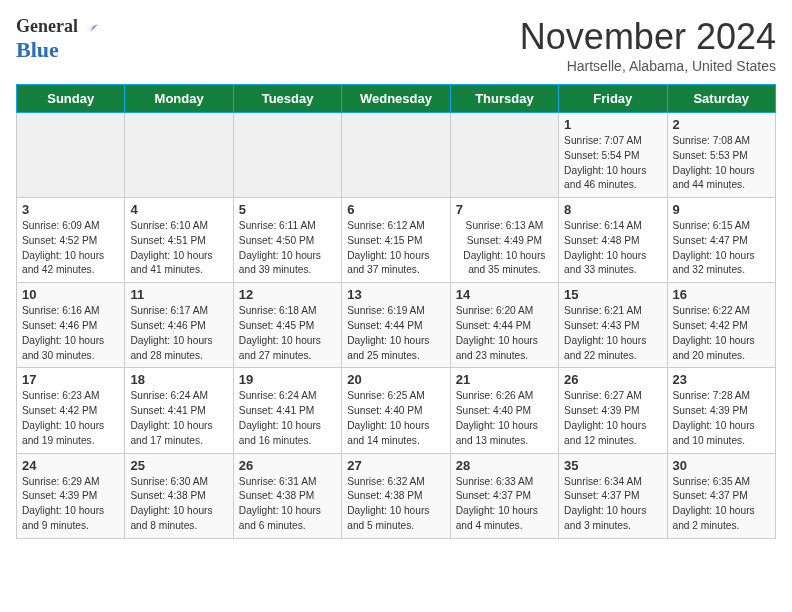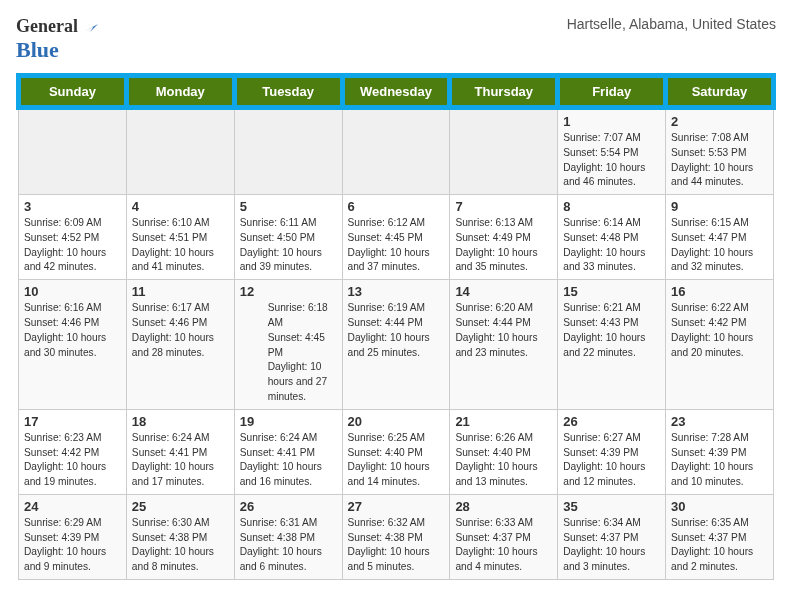--- a/index.html
+++ b/index.html
@@ -37,27 +37,27 @@
     .location {
       font-size: 14px;
       color: #555;
     }
     table {
       width: 100%;
       border-collapse: collapse;
       table-layout: fixed;
     }
     thead th {
-      background-color: #4d7c0f;
+      background-color: #15803d;
       color: #fff;
       text-align: center;
       padding: 6px 4px;
       font-size: 13px;
       font-weight: bold;
-      border: 5px solid #0ea5e9;
+      border: 1px solid #0ea5e9;
     }
     tbody td {
       border: 1px solid #ccc;
       vertical-align: top;
       padding: 4px 5px;
       font-size: 10.5px;
       color: #333;
       height: 80px;
       background: #fff;
     }
@@ -87,20 +87,21 @@
       <span style="font-size:18px;font-weight:bold;color:#333;">General</span>
       <svg width="18" height="18" viewBox="0 0 18 18" style="margin-left:2px;">
         <polygon points="4,14 18,6 10,14 14,8" fill="#2e6db4"></polygon>
       </svg>
     </div>
     <div>
       <span style="font-size:22px;font-weight:bold;color:#2e6db4;">Blue</span>
     </div>
   </div>
   <div class="title-block">
+    <div class="month-title">November 2024</div>
     <div class="location">Hartselle, Alabama, United States</div>
   </div>
 </div>
 
 <table>
   <thead>
     <tr id="header-row">
     <th>Sunday</th>
         <th>Monday</th>
         <th>Tuesday</th>
@@ -145,26 +146,26 @@
         </td>
         <td>
           <span class="day-num">5</span>
           <div class="cell-info" style="white-space: pre-line;">Sunrise: 6:11 AM
 Sunset: 4:50 PM
 Daylight: 10 hours and 39 minutes.</div>
         </td>
         <td>
           <span class="day-num">6</span>
           <div class="cell-info" style="white-space: pre-line;">Sunrise: 6:12 AM
-Sunset: 4:45 PM
+Sunset: 4:15 PM
 Daylight: 10 hours and 37 minutes.</div>
         </td>
         <td>
           <span class="day-num">7</span>
-          <div class="cell-info" style="white-space: pre-line;">Sunrise: 6:13 AM
+          <div class="cell-info" style="white-space: pre-line; text-align: center;">Sunrise: 6:13 AM
 Sunset: 4:49 PM
 Daylight: 10 hours and 35 minutes.</div>
         </td>
         <td>
           <span class="day-num">8</span>
           <div class="cell-info" style="white-space: pre-line;">Sunrise: 6:14 AM
 Sunset: 4:48 PM
 Daylight: 10 hours and 33 minutes.</div>
         </td>
         <td>
@@ -182,21 +183,21 @@
 Daylight: 10 hours and 30 minutes.</div>
         </td>
         <td>
           <span class="day-num">11</span>
           <div class="cell-info" style="white-space: pre-line;">Sunrise: 6:17 AM
 Sunset: 4:46 PM
 Daylight: 10 hours and 28 minutes.</div>
         </td>
         <td>
           <span class="day-num">12</span>
-          <div class="cell-info" style="white-space: pre-line; margin-left: 28px;">Sunrise: 6:18 AM
+          <div class="cell-info" style="white-space: pre-line;">Sunrise: 6:18 AM
 Sunset: 4:45 PM
 Daylight: 10 hours and 27 minutes.</div>
         </td>
         <td>
           <span class="day-num">13</span>
           <div class="cell-info" style="white-space: pre-line;">Sunrise: 6:19 AM
 Sunset: 4:44 PM
 Daylight: 10 hours and 25 minutes.</div>
         </td>
         <td>

